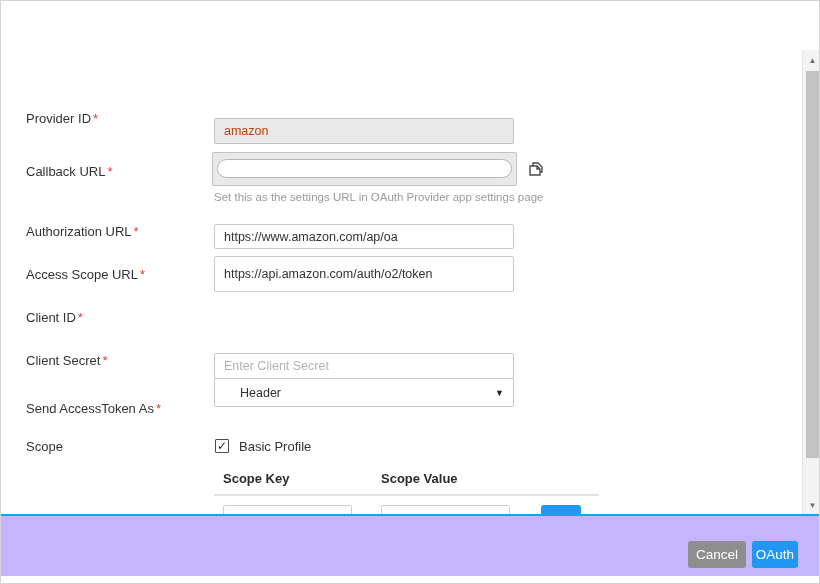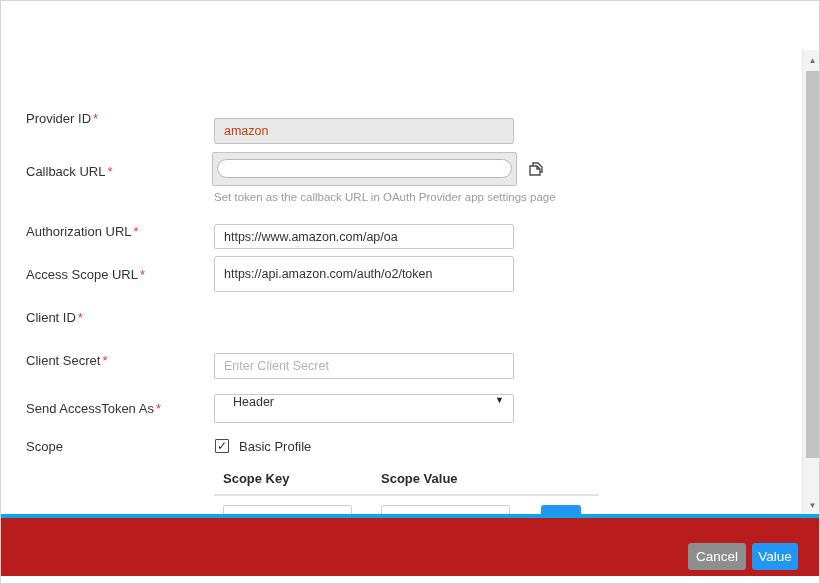--- a/index.html
+++ b/index.html
@@ -26,23 +26,23 @@
   .inp::placeholder { color:#b3b3b3; }
   .inp.disabled { background:#e9e9e9; border-color:#c2c2c2; color:#c2410c; }
 
   .cb-wrap { position:absolute; left:211px; top:102px; width:305px; height:34px; background:#e9e9e9;
     border:1px solid #c2c2c2; border-radius:2px; }
   .scribble { position:absolute; left:4px; top:6px; width:295px; height:19px; background:#ffffff;
     border:1px solid #b7b7b7; border-radius:10px; }
   .copy-ic { position:absolute; left:523px; top:111px; width:22px; height:22px; cursor:pointer; }
   .helper { position:absolute; left:213px; top:141px; font-size:11.5px; color:#9b9b9b; }
 
-  .selectbox { position:absolute; left:213px; top:344px; width:300px; height:29px; border:1px solid #c9c9c9;
-    border-radius:2px; background:#fff; font-size:12.5px; color:#333; display:flex; 
-    padding:0 18px; cursor:pointer; }
+  .selectbox { position:absolute; left:213px; top:328px; width:300px; height:29px; border:1px solid #c9c9c9;
+    border-radius:2px; background:#fff; font-size:12.5px; color:#333; display:flex; align-items:center;
+    padding:0 25px; cursor:pointer; }
   .selectbox .arrow { position:absolute; right:9px; font-size:9px; color:#222; }
 
   .checkbox { position:absolute; left:214px; top:389px; width:14px; height:14px; border:1.5px solid #4a4a4a;
     border-radius:1px; background:#fff; color:#1c1c1c; font-size:12px; line-height:12px; font-weight:bold;
     text-align:center; cursor:pointer; }
   .cb-label { position:absolute; left:238px; top:389px; font-size:13px; color:#333;text-align:center; }
 
   .th { position:absolute; font-size:13px; font-weight:700; color:#2b2b2b; }
   .scope-hr { position:absolute; left:213px; top:444px; width:385px; height:0; border-top:2px solid #e2e2e2; }
   .scope-inp { position:absolute; top:455px; height:28px; width:129px; border:1px solid #cfcfcf; border-radius:2px;
@@ -51,21 +51,21 @@
   .btn { border:none; border-radius:3px; color:#fff; font-family:inherit; cursor:pointer; }
   .btn-add { position:absolute; left:540px; top:455px; width:40px; height:28px; font-size:13px; font-weight:700; }
 
   
   .sb-track { position:absolute; left:801px; top:49px; width:19px; height:464px; background:#f3f3f3; border-left:1px solid #e6e6e6; }
   .sb-thumb { position:absolute; left:3px; top:21px; width:13px; height:387px; background:#c2c2c2; cursor:pointer; }
   .sb-arrow { position:absolute; left:0; width:19px; text-align:center; font-size:8px; color:#6e6e6e; cursor:pointer; }
   .sb-up { top:6px; } .sb-down { top:451px; }
 
   
-  .ftr { position:absolute; left:0; top:513px; width:100%; height:62px; background:#b91c1c; border-top:4px solid #0ea5e9; }
+  .ftr { position:absolute; left:0; top:513px; width:100%; height:62px; background:#c4b5fd; border-top:2px solid #0ea5e9; }
   .btn-cancel { position:absolute; left:687px; top:25px; width:58px; height:27px; font-size:13.5px; }
   .btn-save { position:absolute; left:751px; top:25px; width:46px; height:27px; font-size:13.5px; }
 
   svg { display:block; }
 </style>
 </head>
 <body>
 
 <div class="dialog">
 
@@ -79,21 +79,21 @@
     <div class="cb-wrap">
       <div class="scribble"></div>
     </div>
     <span class="copy-ic">
       <svg width="22" height="22" viewBox="0 0 22 22" fill="none" stroke="#4a4a4a" stroke-width="1.4">
         <path d="M6 5 L13 5 L16 8 L16 14 L6 14 Z"></path>
         <path d="M9 5 L9 2 L14 2 L18 6 L18 11 L16 11"></path>
         <path d="M13 5 L13 8 L16 8"></path>
       </svg>
     </span>
-    <div class="helper">Set token as the callback URL in OAuth Provider app settings page</div>
+    <div class="helper">Set this as the settings URL in OAuth Provider app settings page</div>
 
     <div class="lbl" style="top:174px;"><span>Authorization URL</span><span class="req">*</span></div>
     <input class="inp" style="top: 174px; height: 25px;" value="https://www.amazon.com/ap/oa">
 
     <div class="lbl" style="top:217px;"><span>Access Scope URL</span><span class="req">*</span></div>
     <input class="inp" style="top: 206px; height: 36px;" value="https://api.amazon.com/auth/o2/token">
 
     <div class="lbl" style="top:260px;"><span>Client ID</span><span class="req">*</span></div>
 
     <div class="lbl" style="top:303px;"><span>Client Secret</span><span class="req">*</span></div>
@@ -118,16 +118,16 @@
   </div>
 
   <div class="sb-track">
     <div class="sb-arrow sb-up">▲</div>
     <div class="sb-thumb"></div>
     <div class="sb-arrow sb-down">▼</div>
   </div>
 
   <div class="ftr">
     <button class="btn btn-cancel" style="background:#8e8e8e;">Cancel</button>
-    <button class="btn btn-save" style="background:#2196f3;">Value</button>
+    <button class="btn btn-save" style="background:#2196f3;">OAuth</button>
   </div>
 
 </div>
 
 </body></html>

